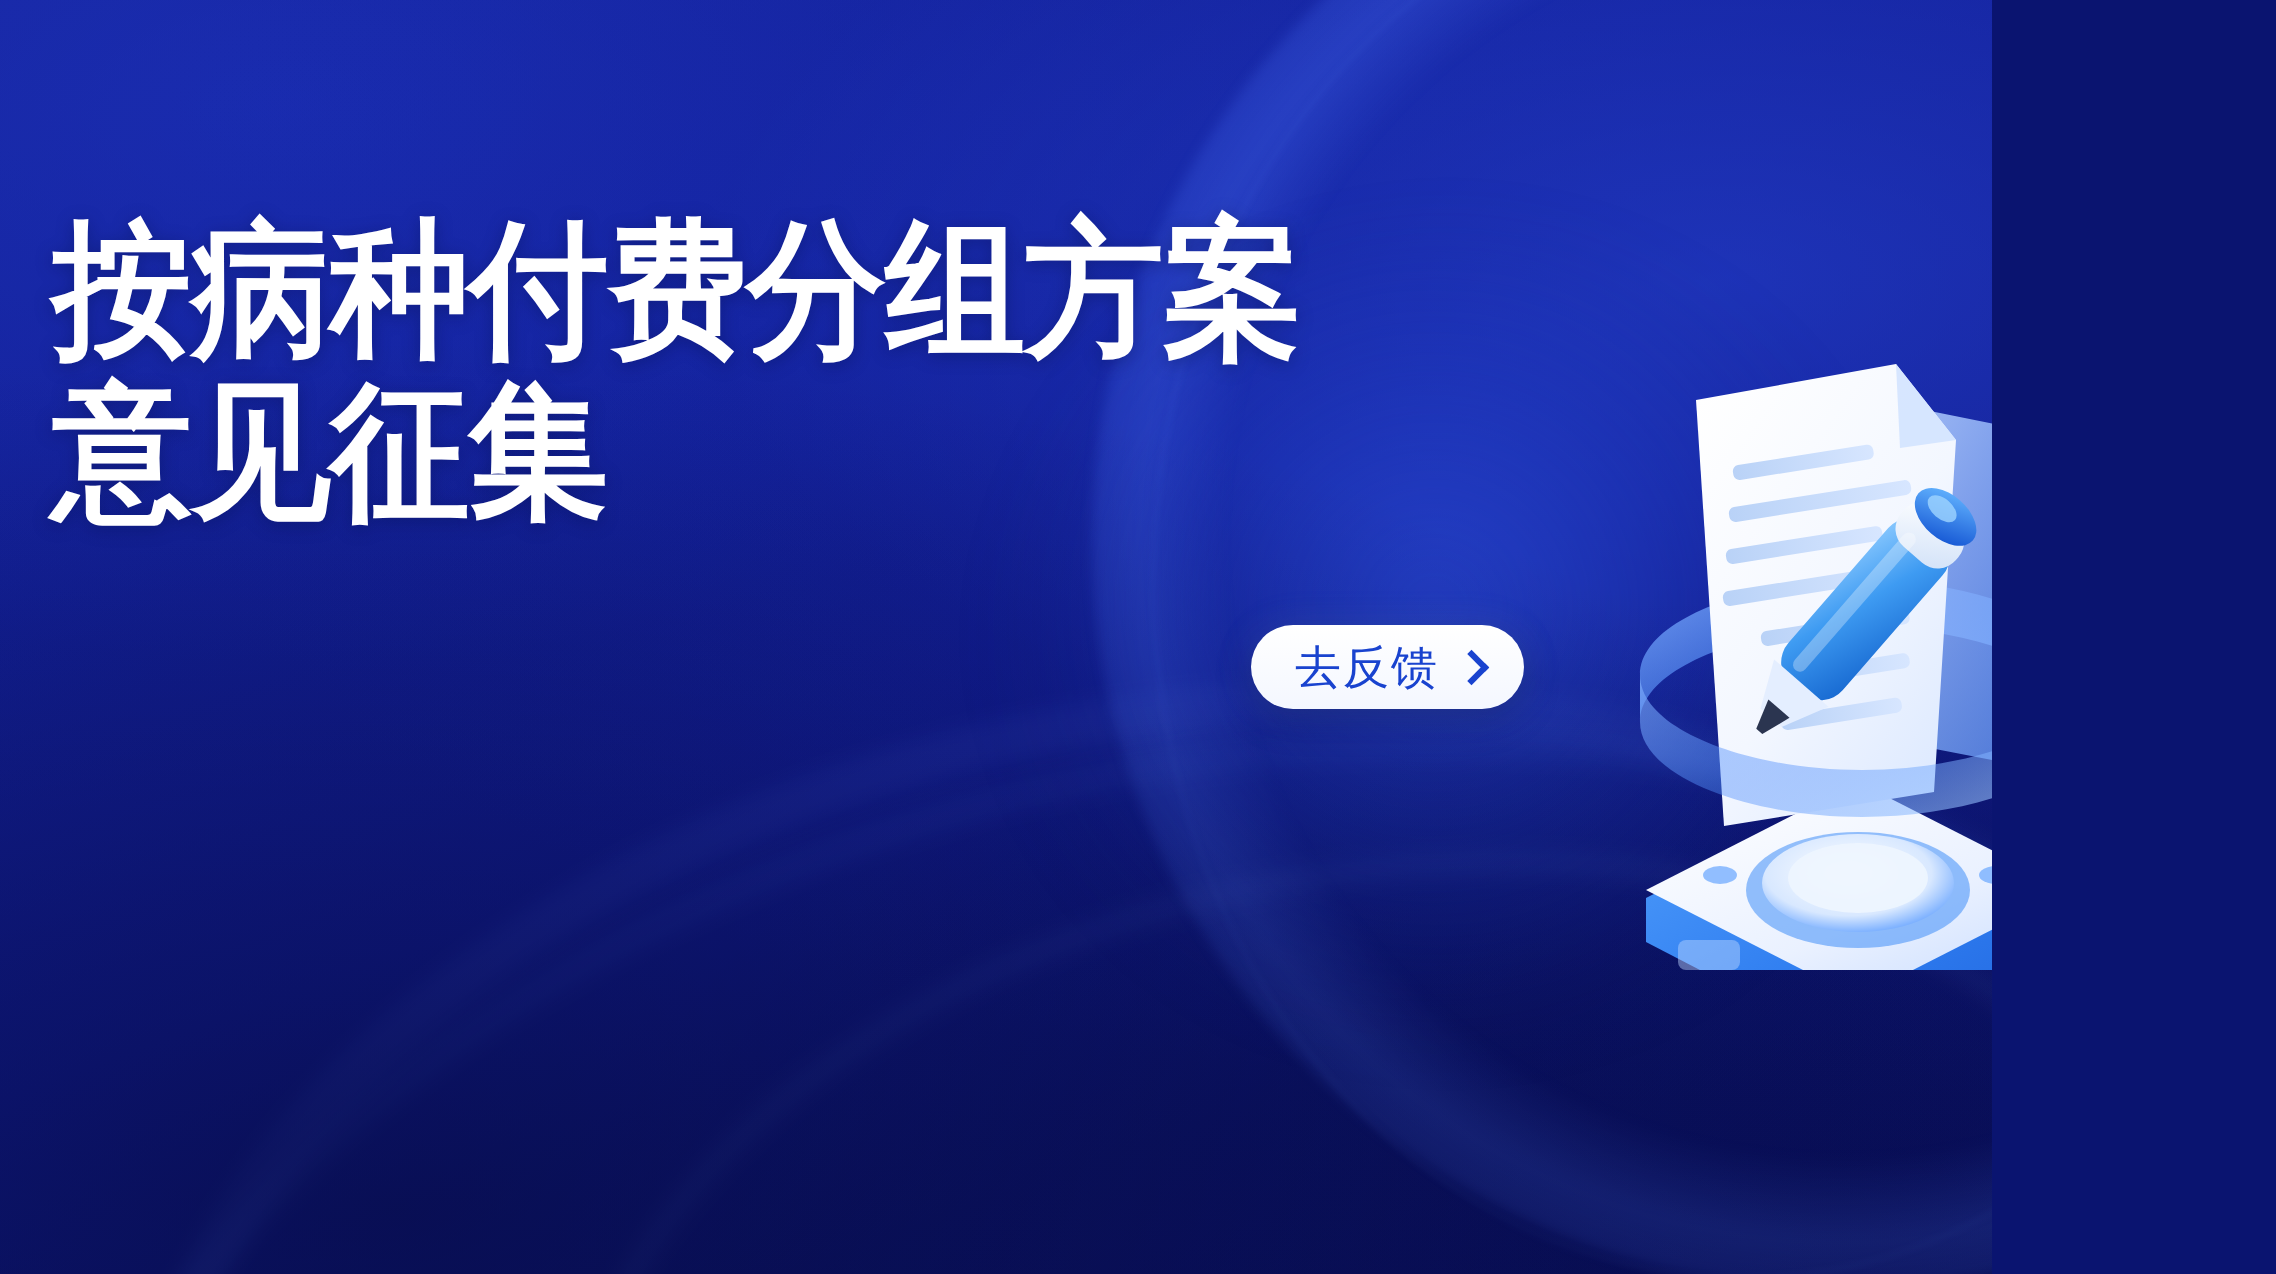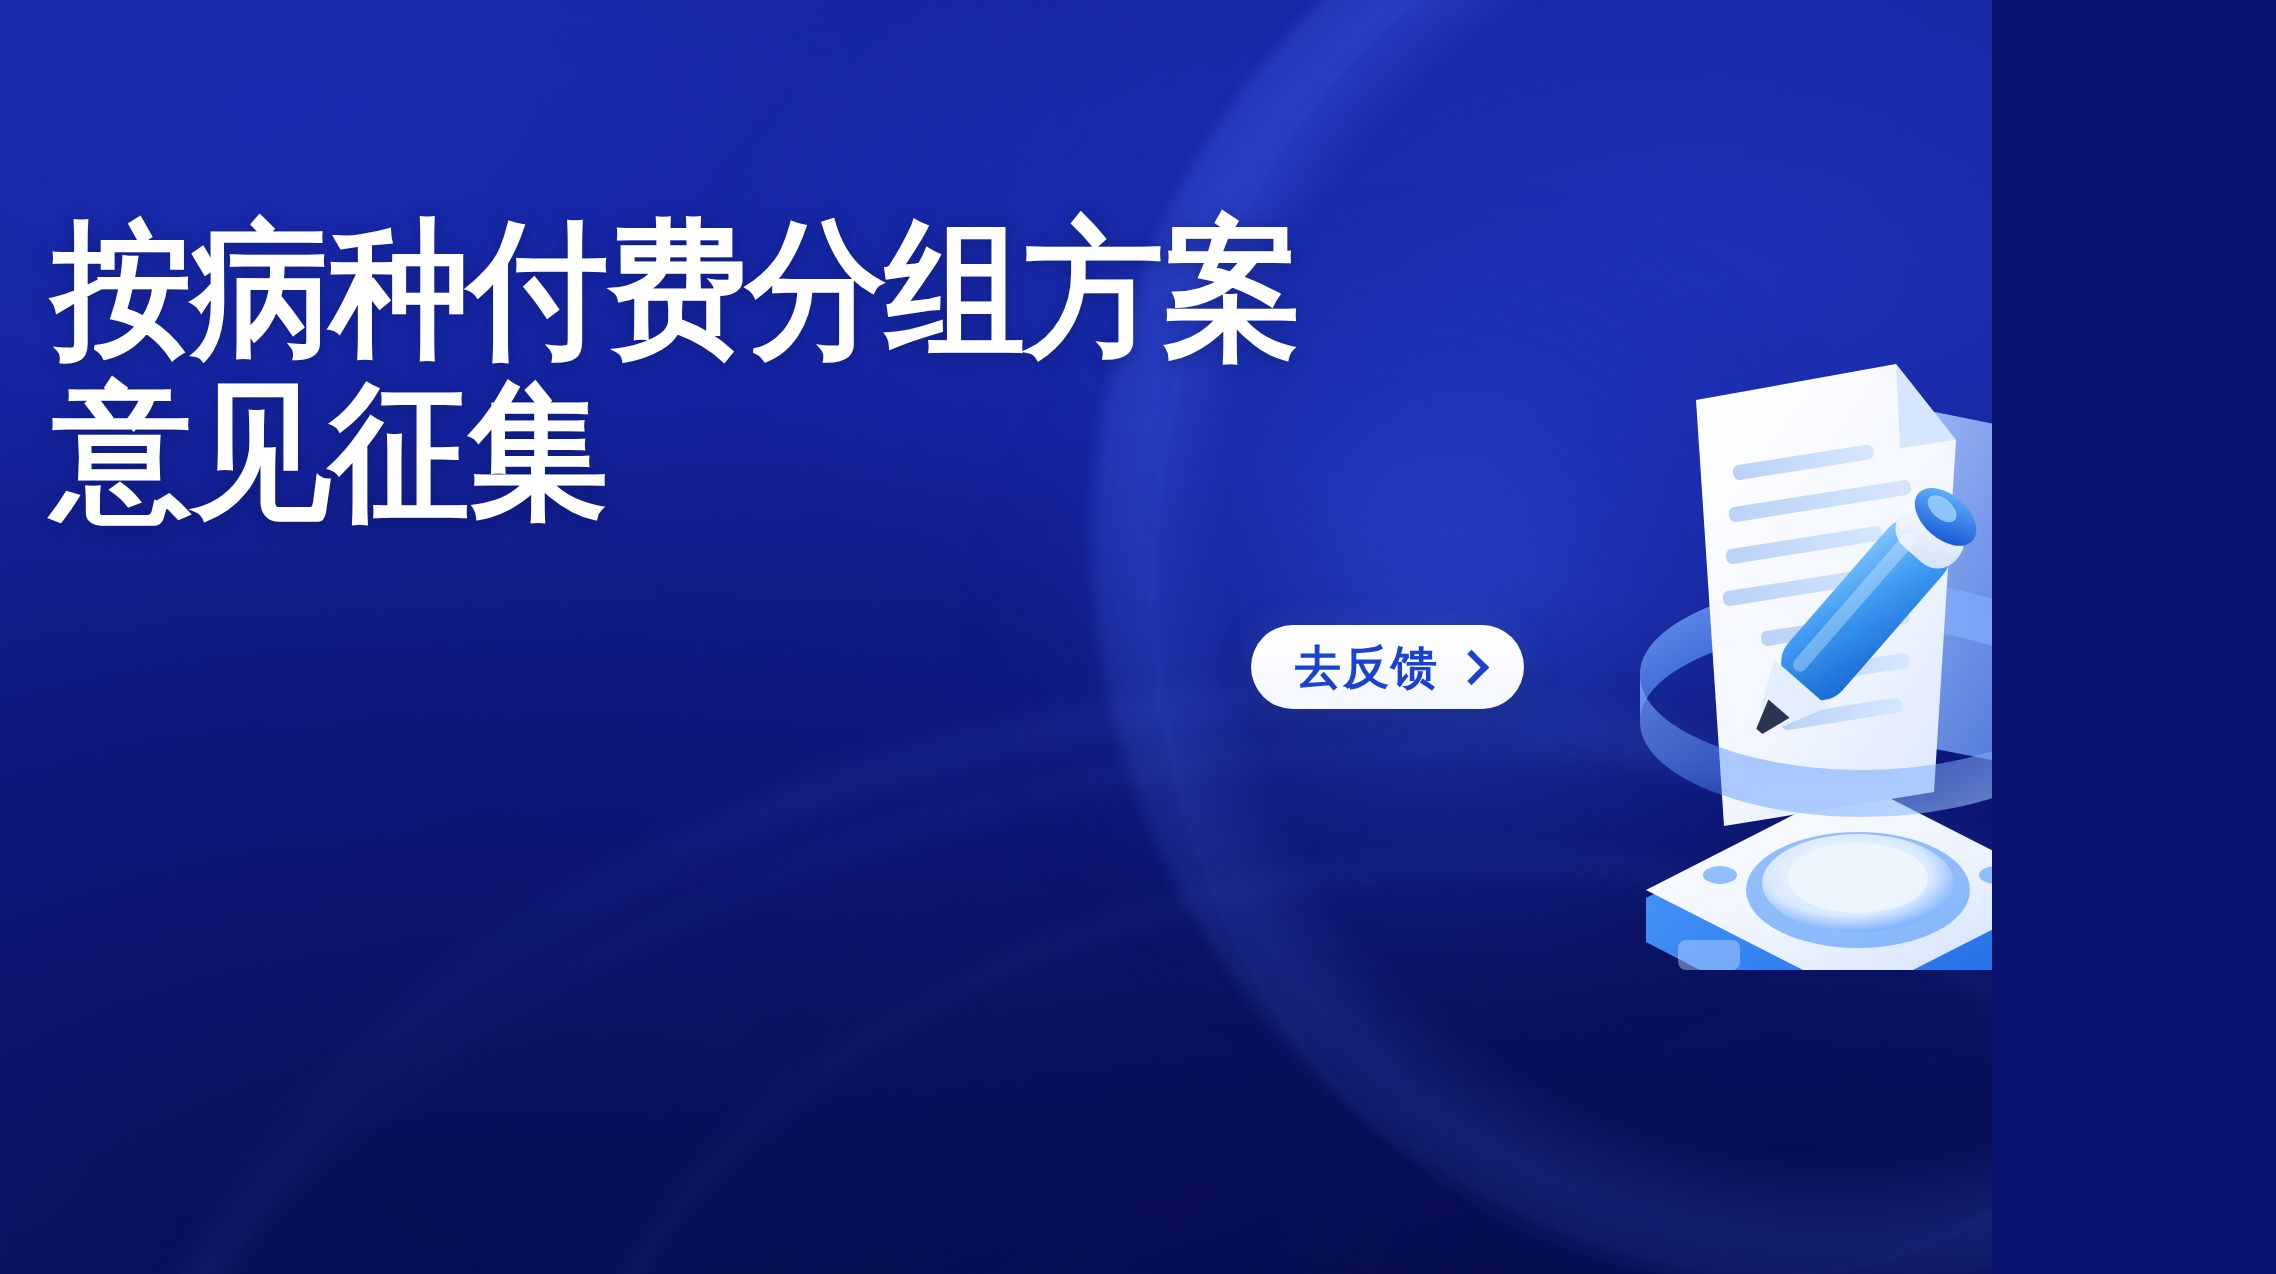--- a/index.html
+++ b/index.html
@@ -102,21 +102,21 @@
     height: 84px;
     padding: 0 40px 0 44px;
     border-radius: 46px;
     background: linear-gradient(180deg, #ffffff 0%, #f4f7ff 100%);
     box-shadow: 0 10px 34px rgba(4,12,70,0.40), 0 0 34px rgba(120,160,255,0.22);
     cursor: pointer;
   }
   .cta-label {
     color: #1943cf;
     font-size: 46px;
-    font-weight: 700;
+    font-weight: 400;
     letter-spacing: 2px;
     line-height: 1;
   }
   .cta-chev {
     display: block;
     width: 19px; height: 19px;
     border-right: 6px solid #1943cf;
     border-top: 6px solid #1943cf;
     transform: rotate(45deg);
     margin-left: 2px;

